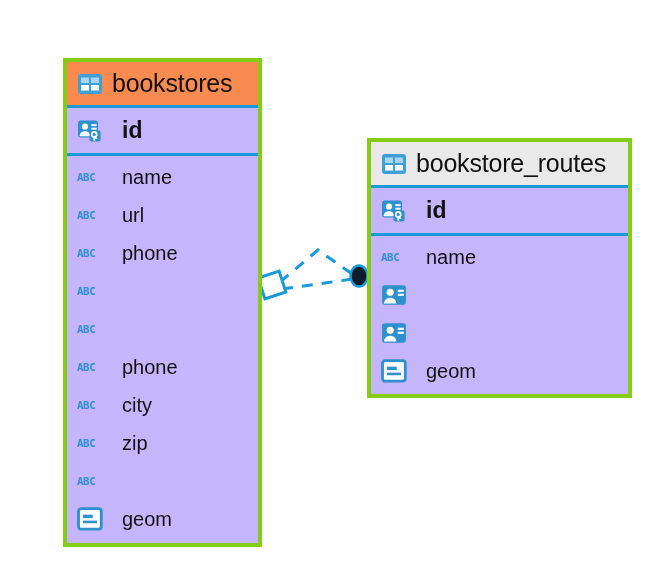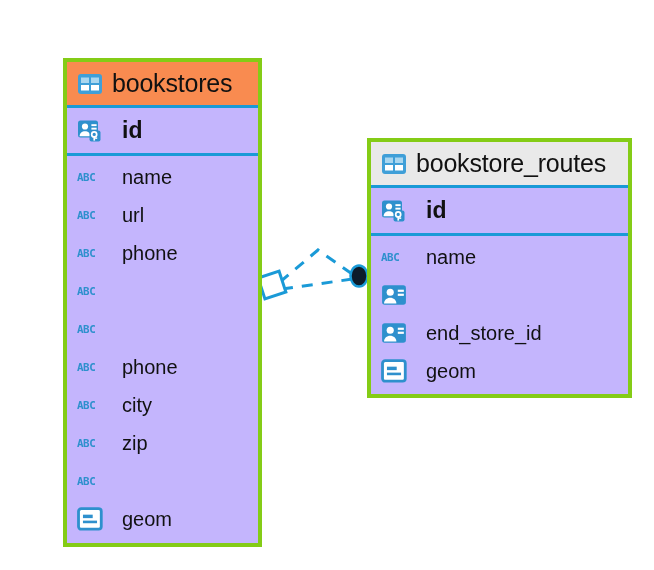--- a/index.html
+++ b/index.html
@@ -265,21 +265,20 @@
       <div class="field-row">
         <span class="icon">
           <svg width="26" height="24" viewBox="0 0 24 21">
             <rect x="1" y="1.5" width="22" height="18" rx="2.5" fill="#2e90cd"></rect>
             <circle cx="8.5" cy="8" r="3.3" fill="#ffffff"></circle>
             <path d="M2.8 18.4c0-3.3 2.6-5.4 5.7-5.4s5.7 2.1 5.7 5.4z" fill="#ffffff"></path>
             <rect x="15.5" y="5.6" width="5.6" height="2" fill="#ffffff"></rect>
             <rect x="15.5" y="9.3" width="5.6" height="2" fill="#ffffff"></rect>
           </svg>
         </span>
-        <span class="field-label">end_store_id</span>
       </div>
 
       <div class="field-row">
         <span class="icon">
           <svg width="26" height="24" viewBox="0 0 24 22">
             <rect x="1.4" y="1.4" width="21" height="19" rx="2.5" fill="#ffffff" stroke="#2e90cd" stroke-width="2.6"></rect>
             <rect x="5.5" y="7" width="9" height="3.2" fill="#2e90cd"></rect>
             <rect x="5.5" y="12.5" width="13" height="2.4" fill="#2e90cd"></rect>
           </svg>
         </span>

